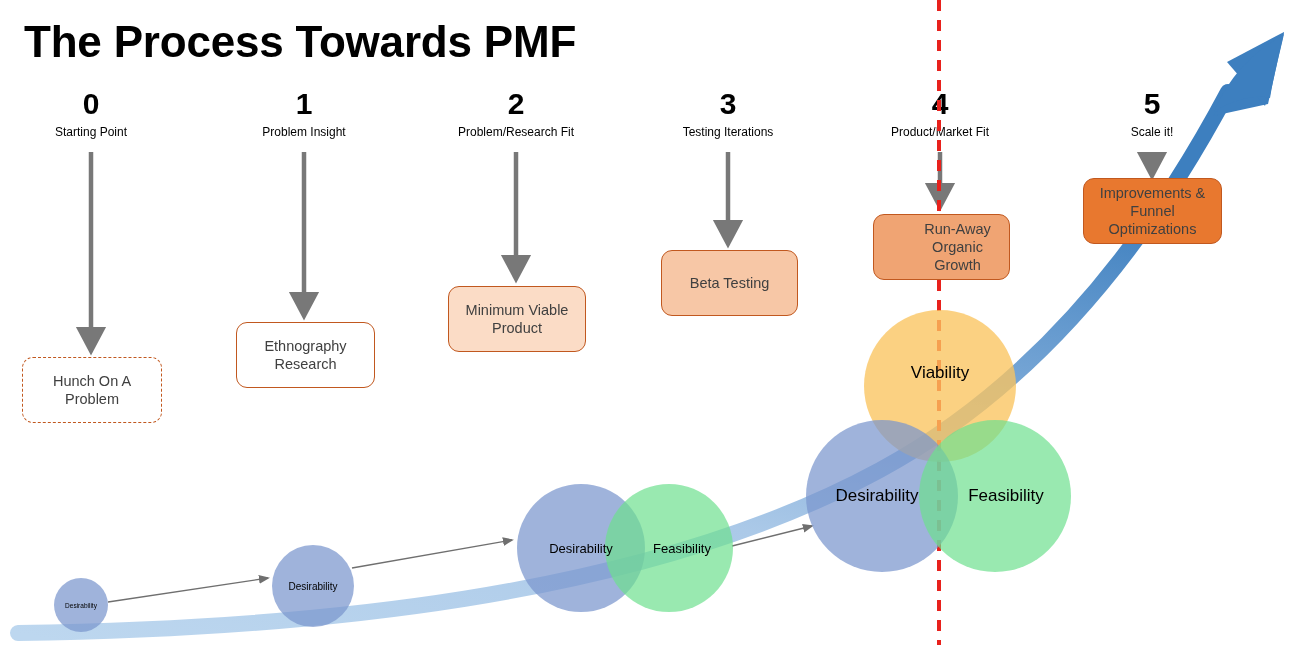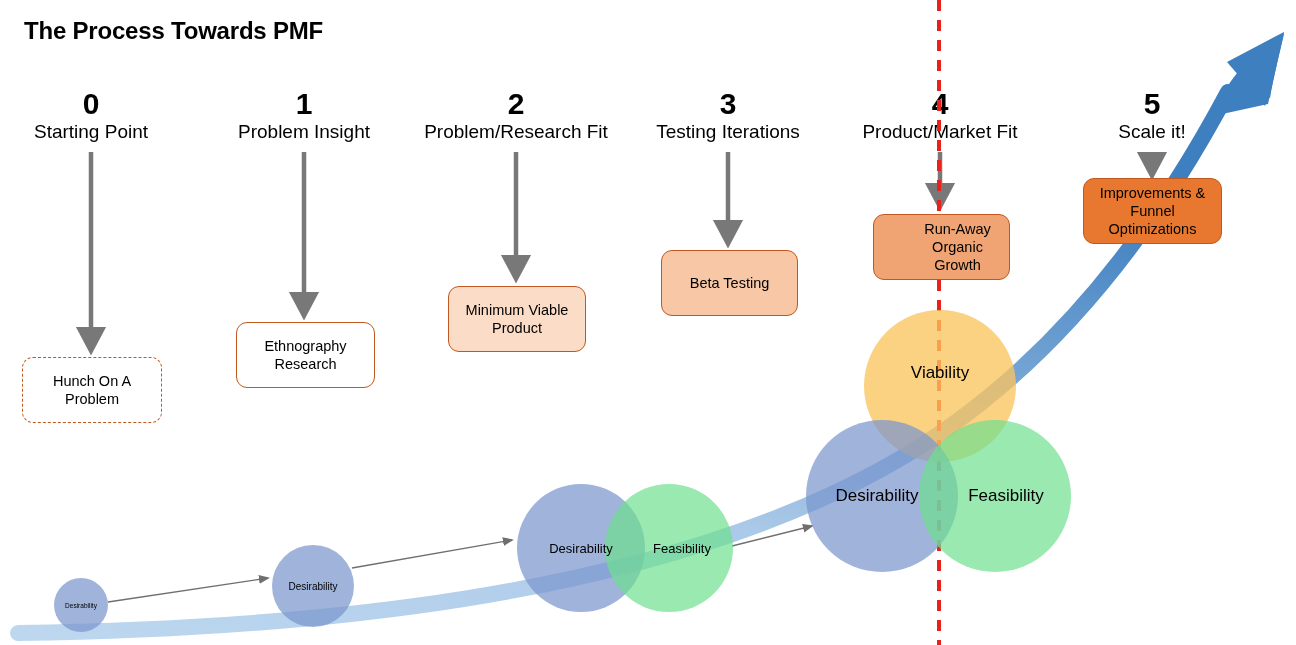--- a/index.html
+++ b/index.html
@@ -17,41 +17,41 @@
     height: 645px;
     background: #ffffff;
     overflow: hidden;
   }
 
   
   #title {
     position: absolute;
     left: 24px;
     top: 17px;
-    font-size: 24px;
+    font-size: 44px;
     font-weight: bold;
     color: #000000;
     letter-spacing: -0.2px;
     white-space: nowrap;
   }
 
   
   .step-head {
     position: absolute;
     text-align: center;
     transform: translateX(-50%);
   }
   .step-num {
     font-size: 30px;
     font-weight: bold;
     color: #000000;
     line-height: 32px;
   }
   .step-name {
-    font-size: 19px;
+    font-size: 12px;
     font-weight: normal;
     color: #000000;
     line-height: 20px;
     white-space: nowrap;
     margin-top: 2px;
   }
 
   
   #vector-layer {
     position: absolute;
@@ -66,21 +66,21 @@
   .mbox {
     position: absolute;
     box-sizing: border-box;
     border-radius: 11px;
     display: flex;
     align-items: center;
     justify-content: center;
     text-align: center;
     font-size: 14.5px;
     line-height: 18px;
-    color: #000000;
+    color: #404040;
     padding: 4px 8px;
   }
   .mbox.dashed {
     background: #ffffff;
     border: 1.6px dashed #c1581f;
   }
   .mbox.outline {
     background: #ffffff;
     border: 1.4px solid #c1581f;
   }

